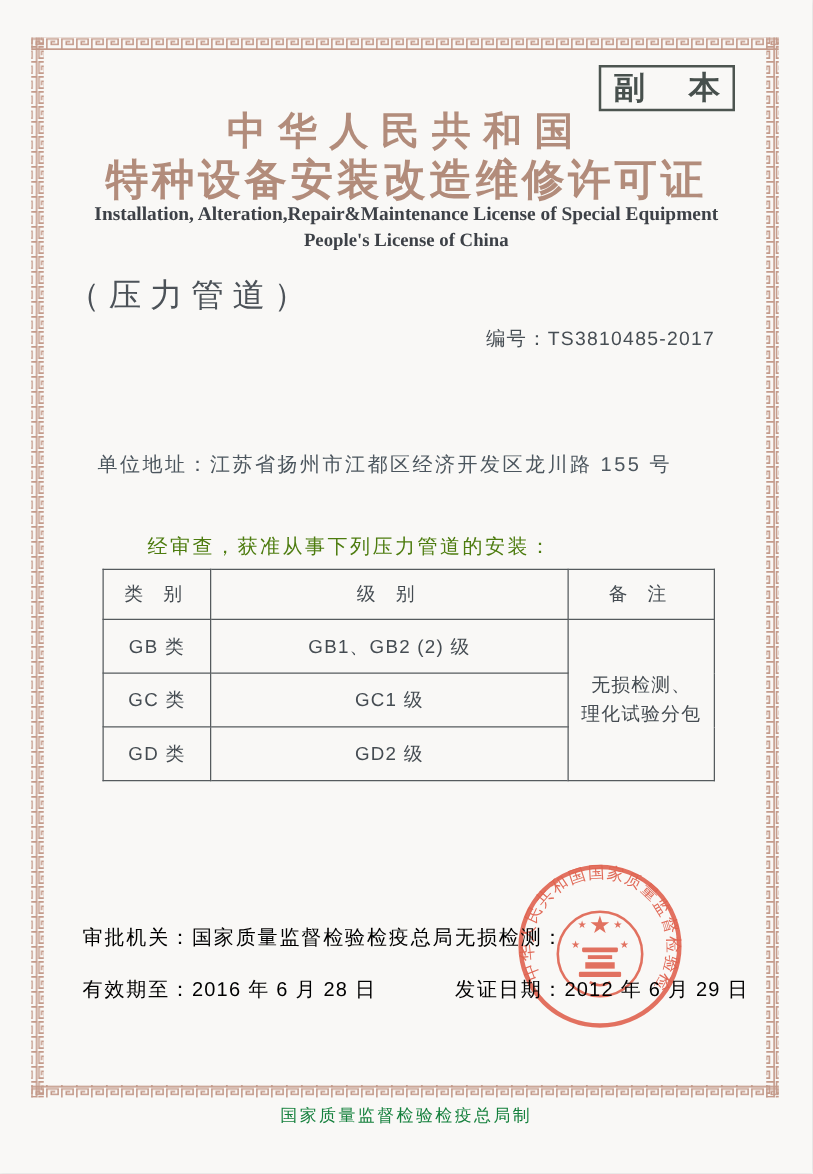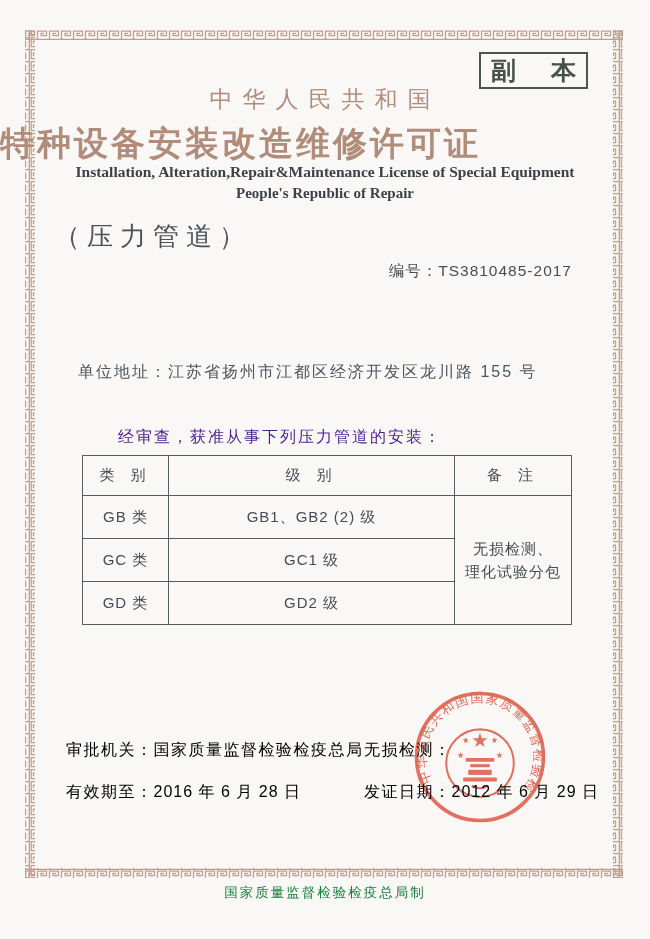--- a/index.html
+++ b/index.html
@@ -21,26 +21,26 @@
     border:2.5px solid #4d5а55;
     border:2.5px solid #4d5550;
     padding:4px 10px;
     font-size:25px;font-weight:bold;color:#47504d;
     letter-spacing:14px;text-indent:0;
     line-height:1;white-space:nowrap;
   }
   .copy-badge span{margin-right:-14px;}
   .title-cn1{
     position:absolute;left:0;top:84px;width:100%;
-    text-align:center;font-size:23px;font-weight:normal;
+    text-align:center;font-size:31px;font-weight:bold;
     color:#b28c7b;letter-spacing:10px;
   }
   .title-cn2{
     position:absolute;left:0;top:121px;width:100%;
-    text-align:left;font-size:34px;font-weight:bold;
+    text-align:center;font-size:34px;font-weight:bold;
     color:#b28c7b;letter-spacing:3px;
   }
   .title-en1{
     position:absolute;left:0;top:163px;width:100%;
     text-align:center;font-size:15.5px;font-weight:bold;
     color:#3d4147;font-family:"Liberation Serif", serif;
   }
   .title-en2{
     position:absolute;left:0;top:185px;width:100%;
     text-align:center;font-size:15px;font-weight:bold;
@@ -53,21 +53,21 @@
   }
   .license-no{
     position:absolute;right:78px;top:261px;
     font-size:15.5px;color:#474e54;letter-spacing:1px;
   }
   .field-line{position:absolute;left:78px;font-size:16px;color:#4c565e;letter-spacing:2px;}
   .field-name{top:324px;}
   .field-addr{top:362px;}
   .approval-note{
     position:absolute;left:118px;top:427px;
-    font-size:16px;color:#4c1d95;letter-spacing:2px;
+    font-size:16px;color:#4d7c0f;letter-spacing:2px;
   }
   .license-table{
     position:absolute;left:82px;top:455px;
     border-collapse:collapse;table-layout:fixed;
     font-size:15px;color:#454c52;
   }
   .license-table td,.license-table th{
     border:1.6px solid #565b5e;
     text-align:center;font-weight:normal;
     padding:0;letter-spacing:1px;
@@ -114,21 +114,21 @@
     <rect x="613" y="30" width="10" height="848" fill="url(#gkv)"></rect>
   </svg>
 
   <div class="copy-badge">
     <span>副 本</span>
   </div>
 
   <div class="title-cn1">中华人民共和国</div>
   <div class="title-cn2">特种设备安装改造维修许可证</div>
   <div class="title-en1">Installation, Alteration,Repair&amp;Maintenance License of Special Equipment</div>
-  <div class="title-en2">People's Republic of Repair</div>
+  <div class="title-en2">People's License of China</div>
   <div class="subtitle">（压力管道）</div>
 
   <div class="license-no">
     <span>编号：</span><span>TS3810485-2017</span>
   </div>
 
   <div class="field-line field-addr">
     <span>单位地址：</span><span>江苏省扬州市江都区经济开发区龙川路 155 号</span>
   </div>
 

